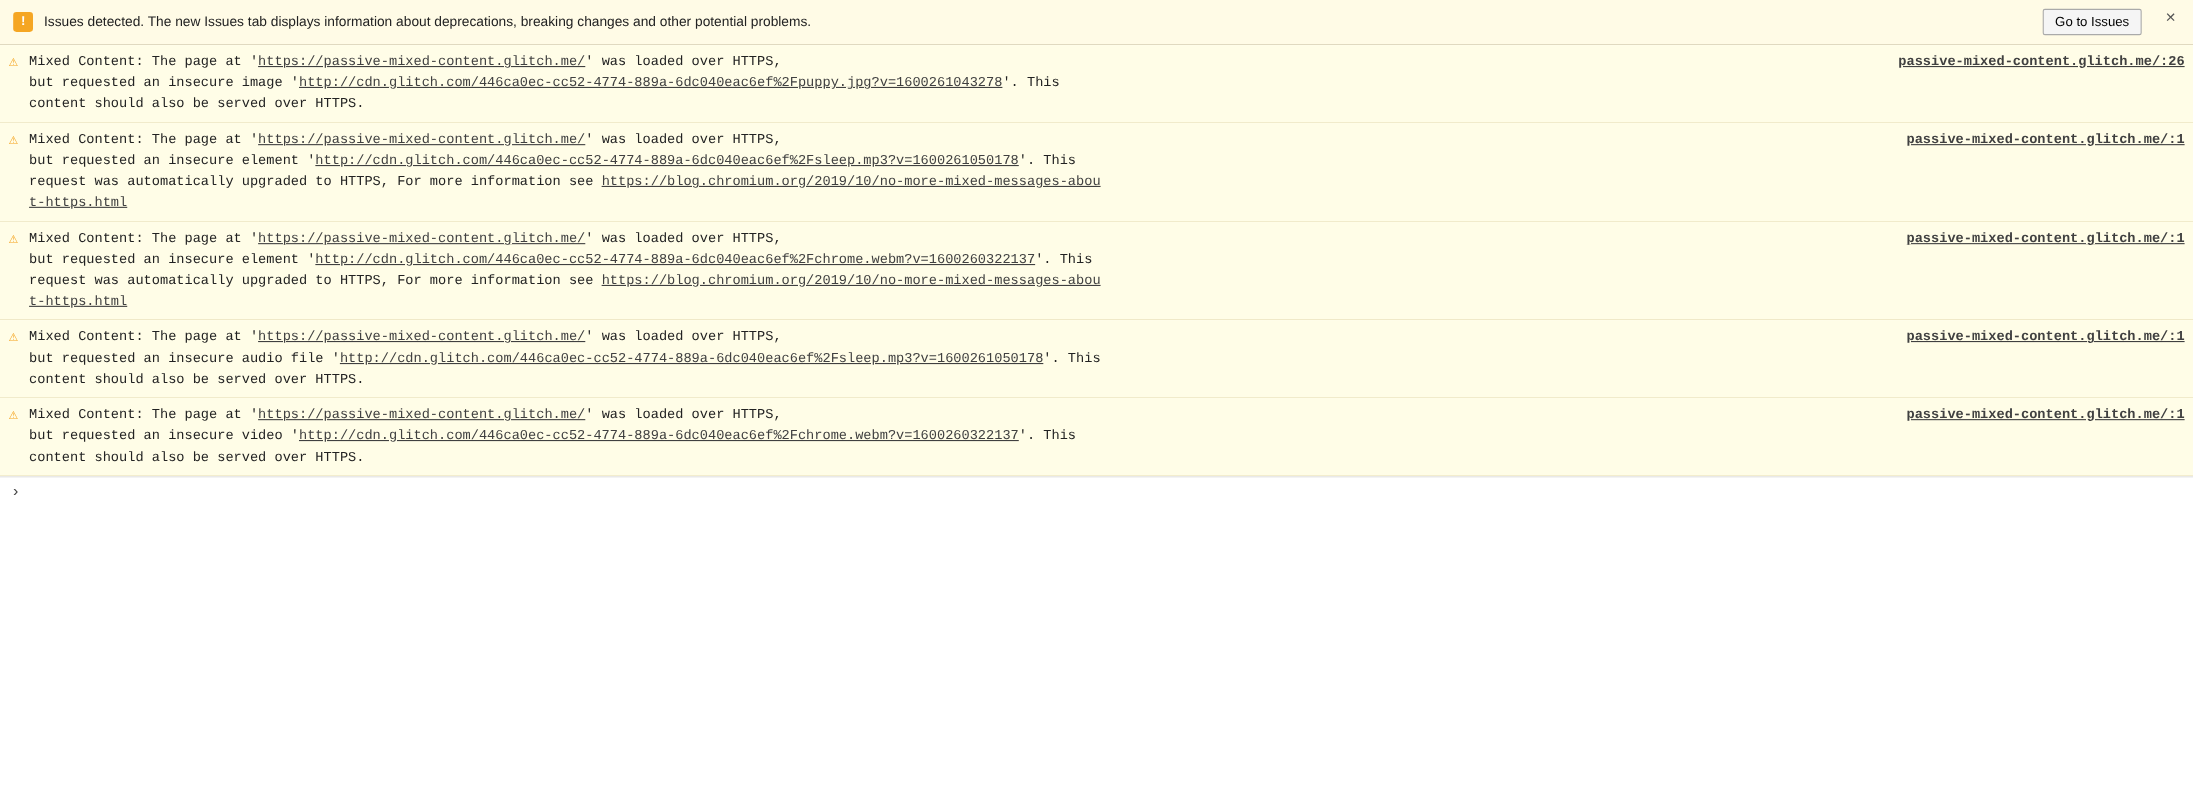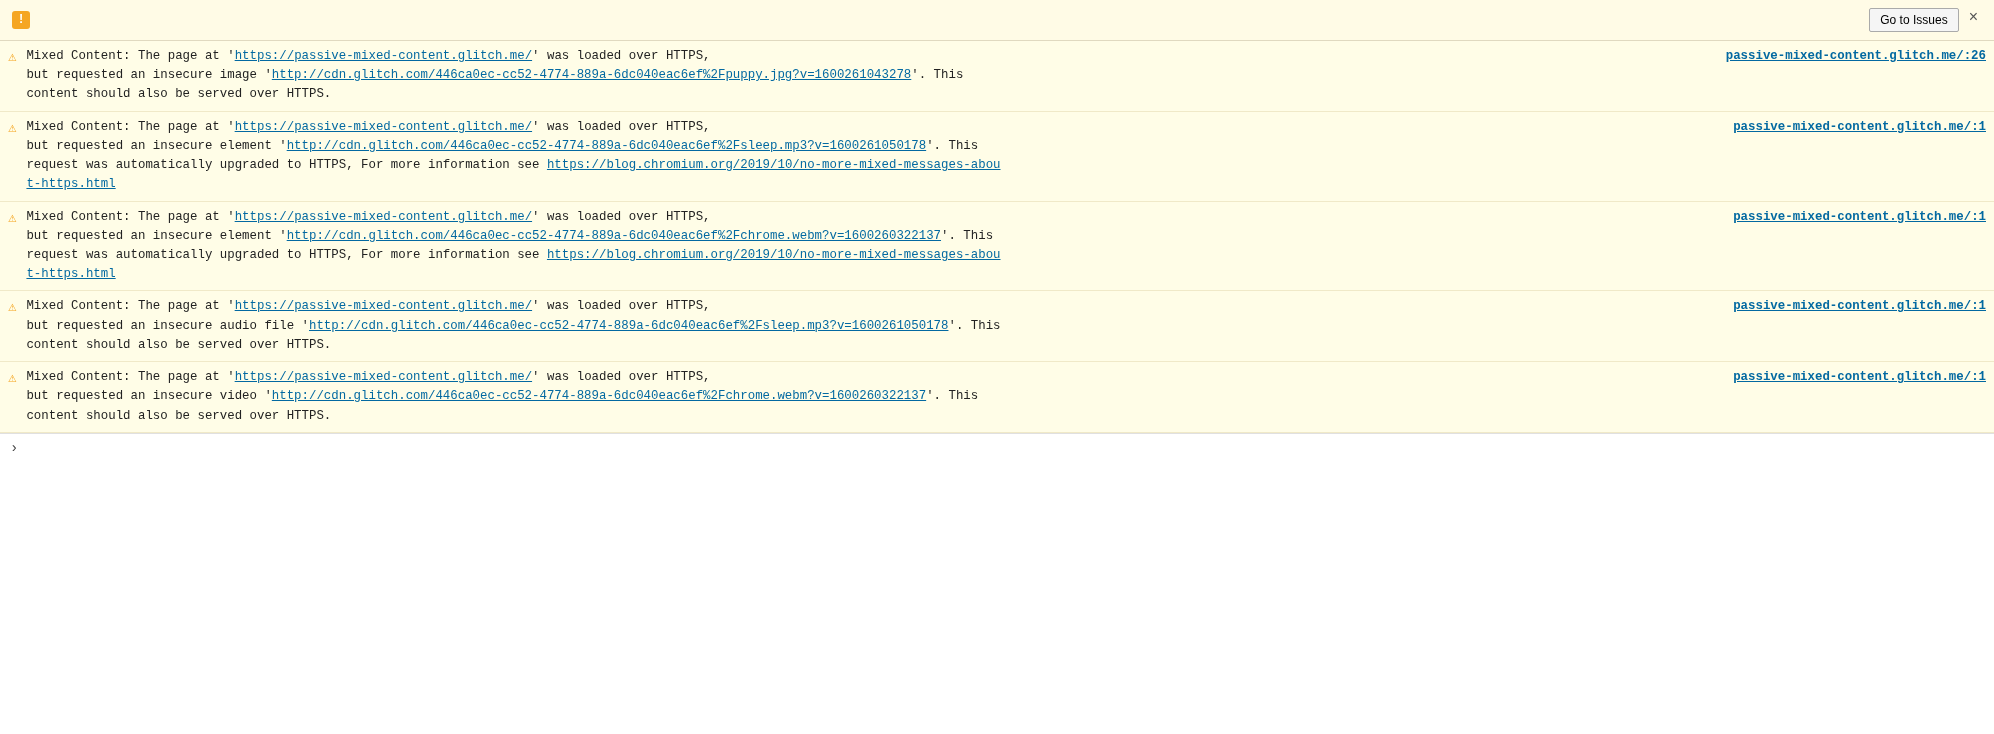--- a/index.html
+++ b/index.html
@@ -86,21 +86,21 @@
       flex-shrink: 0;
     }
 
     .message-content {
       flex: 1;
       line-height: 1.55;
       font-size: 12.4px;
     }
 
     .message-content a {
-      color: #0369a1;
+      color: #404040;
       text-decoration: underline;
     }
 
     .source-link {
       float: right;
       color: #1a73e8;
       text-decoration: underline;
       cursor: pointer;
       margin-left: 16px;
       white-space: nowrap;
@@ -119,22 +119,23 @@
       color: #444;
       cursor: pointer;
     }
   </style>
 </head>
 <body>
 
 <div class="top-banner">
   <div class="top-banner-left">
     <div class="banner-icon">!</div>
+    <span class="banner-text">Issues detected. The new Issues tab displays information about deprecations, breaking changes and other potential problems.</span>
   </div>
-  <div style="display:flex;align-items:flex-start;gap:6px;">
+  <div style="display:flex;align-items:flex-start;gap:18px;">
     <button class="go-to-issues-btn">
       <span>Go to Issues</span>
     </button>
     <button class="close-btn">×</button>
   </div>
 </div>
 
 <div class="console-body">
 
   <div class="message-row">

